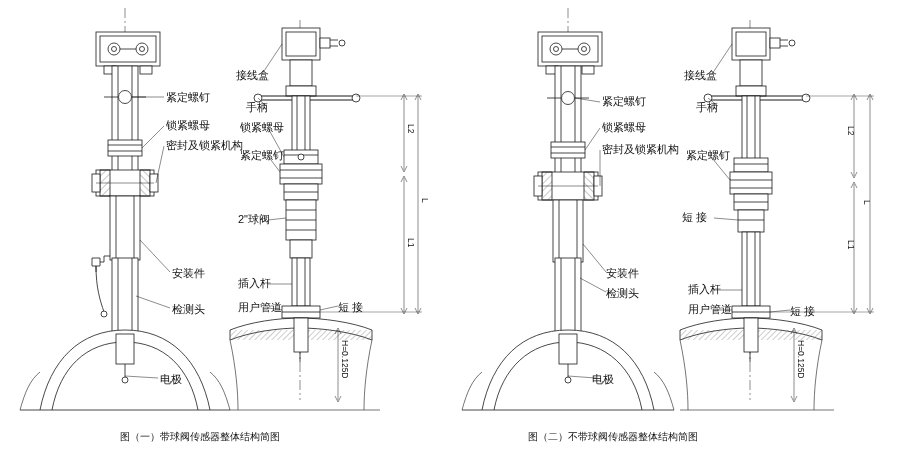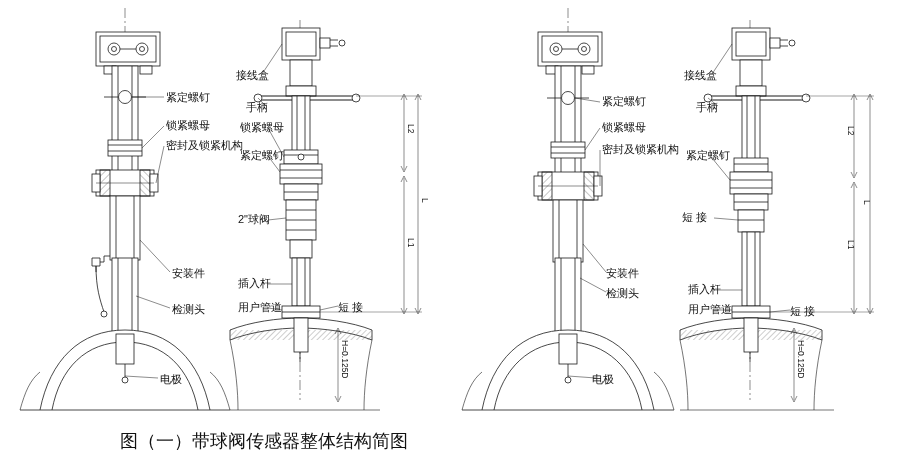--- a/index.html
+++ b/index.html
@@ -5,21 +5,21 @@
   html,body{margin:0;padding:0;background:#ffffff;}
   body{width:900px;height:461px;overflow:hidden;font-family:"Liberation Sans",sans-serif;}
   #stage{position:relative;width:900px;height:461px;background:#fff;}
   .panel{position:absolute;top:0;height:420px;}
   .panel-left{left:0;width:450px;}
   .panel-right{left:450px;width:450px;}
   svg{display:block;}
   .lbl{position:absolute;font-size:11px;color:#111;white-space:nowrap;line-height:1;}
   .lbl-v{position:absolute;font-size:8.5px;color:#111;white-space:nowrap;line-height:1;
          writing-mode:vertical-rl;text-orientation:mixed;}
-  .caption{position:absolute;bottom:8px;font-size:18px;color:#111;white-space:nowrap;}
+  .caption{position:absolute;bottom:17px;font-size:10px;color:#111;white-space:nowrap;}
   .cap-left{left:120px;}
   .cap-right{left:528px;}
 </style>
 </head>
 <body>
 
 <div id="stage">
 
   <div class="panel panel-left">
     <svg width="450" height="420" viewBox="0 0 450 420">
@@ -362,14 +362,15 @@
     <div class="lbl" style="left:238px;top:304px;">用户管道</div>
     <div class="lbl" style="left:340px;top:306px;">短  接</div>
 
     <div class="lbl-v" style="left:396px;top:126px;">L2</div>
     <div class="lbl-v" style="left:396px;top:240px;">L1</div>
     <div class="lbl-v" style="left:412px;top:200px;">L</div>
     <div class="lbl-v" style="left:346px;top:340px;">H=0.125D</div>
   </div>
 
   <div class="caption cap-left">图（一）带球阀传感器整体结构简图</div>
+  <div class="caption cap-right">图（二）不带球阀传感器整体结构简图</div>
 
 </div>
 
 </body></html>

